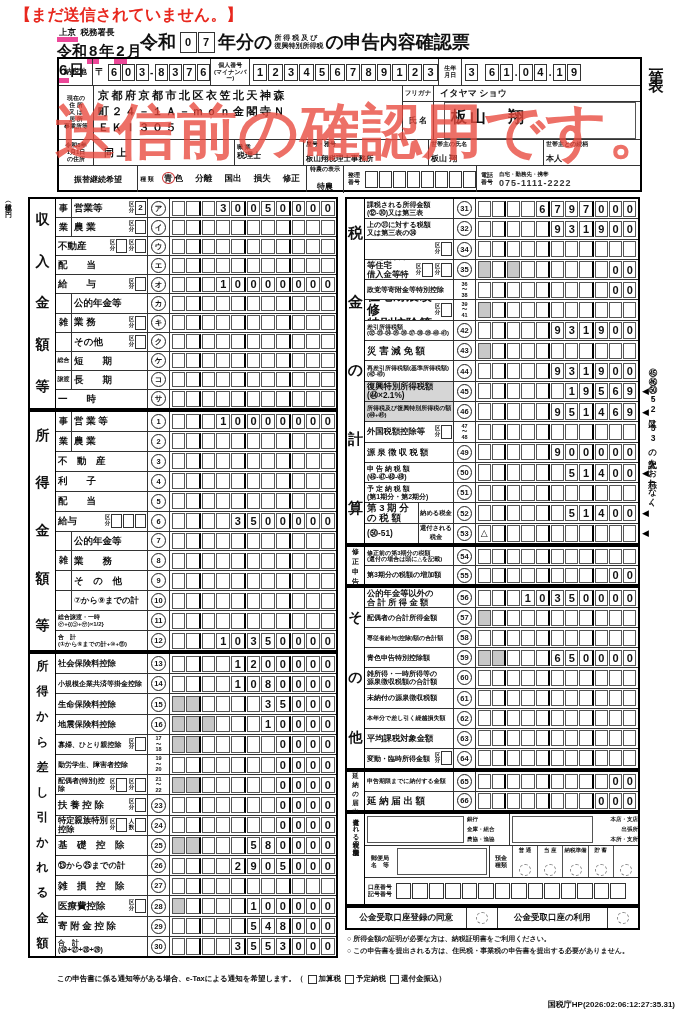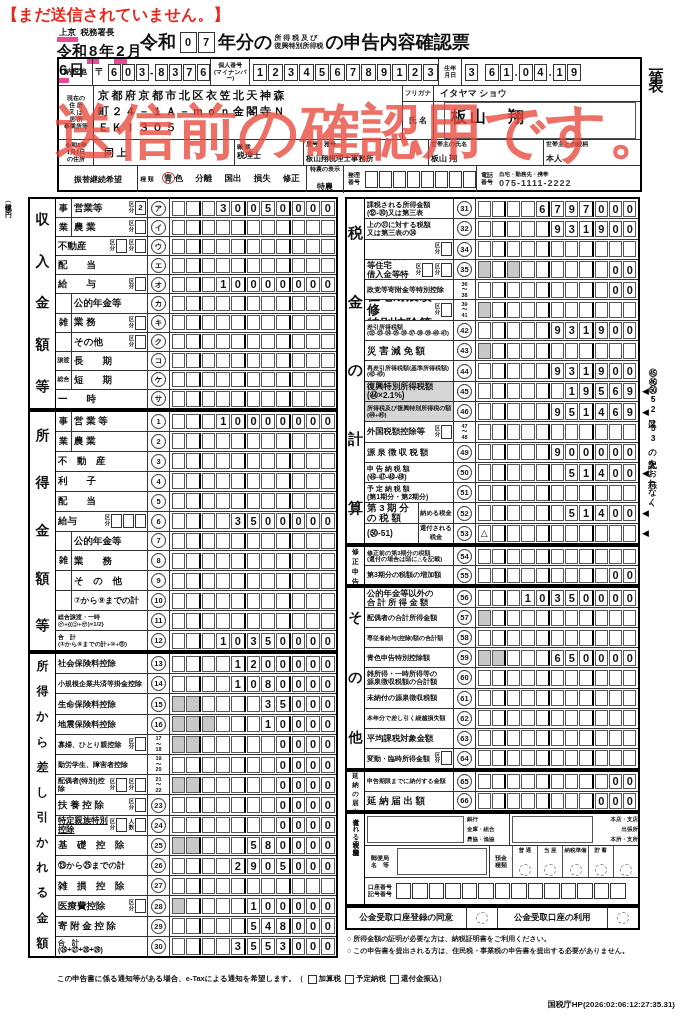--- a/index.html
+++ b/index.html
@@ -37,21 +37,21 @@
        align-items:center;justify-content:center;background:#fff;box-sizing:border-box}
   .dsep{font-weight:700;font-size:10px;margin:0 1px}
   .tl{font-size:6px;line-height:1.15;font-weight:700;white-space:pre-line;text-align:center}
   .hcell{border-right:1px solid #333;display:flex;align-items:center;box-sizing:border-box}
   .u{border-bottom:5px solid #ec4899;padding:0 2px}
   .circ-char{border:1px solid #c33;border-radius:50%;padding:0 1px}
   .dash-circle{width:10px;height:10px;border:1px dashed #888;border-radius:50%;display:inline-block}
   .chk{width:7px;height:7px;border:1px solid #333;display:inline-block;margin:0 2px 0 4px;background:#fff}
   #watermark{position:absolute;left:55px;top:92px;width:630px;font-size:60px;font-weight:700;
              color:rgba(232,72,60,0.78);letter-spacing:1px;z-index:60;pointer-events:none;white-space:nowrap}
-  #notice{position:absolute;left:2px;top:5px;font-size:16px;font-weight:700;color:#e8281e}
+  #notice{position:absolute;left:15px;top:5px;font-size:16px;font-weight:700;color:#e8281e}
   .note-line{position:absolute;left:347px;font-size:7px;font-weight:600;color:#222}
 </style>
 </head>
 <body>
 
 <div id="notice">【まだ送信されていません。】</div>
 
 <div id="watermark">送信前の確認用です。</div>
 
 <div class="abs" style="left:57px;top:27px;width:90px;font-size:8.5px;font-weight:700">
@@ -394,44 +394,44 @@
           <div class="dcell sep"></div>
           <div class="dcell"></div>
           <div class="dcell"></div>
           <div class="dcell sep"></div>
           <div class="dcell"></div>
           <div class="dcell"></div>
           <div class="dcell"></div>
         </div>
       </div>
       <div class="row">
+        <div class="gcell" style="font-size: 6px;">総合</div>
+        <div class="lbl" style="font-size: 9.5px;">短　　期</div>
+        <div class="codec">
+          <span class="code-circ">ケ</span>
+        </div>
+        <div class="cells" style="width: 164px;">
+          <div class="dcell"></div>
+          <div class="dcell sep"></div>
+          <div class="dcell"></div>
+          <div class="dcell"></div>
+          <div class="dcell sep"></div>
+          <div class="dcell"></div>
+          <div class="dcell"></div>
+          <div class="dcell sep"></div>
+          <div class="dcell"></div>
+          <div class="dcell"></div>
+          <div class="dcell"></div>
+        </div>
+      </div>
+      <div class="row">
         <div class="gcell" style="font-size: 6px;">譲渡</div>
         <div class="lbl" style="font-size: 9.5px;">長　　期</div>
         <div class="codec">
           <span class="code-circ">コ</span>
-        </div>
-        <div class="cells" style="width: 164px;">
-          <div class="dcell"></div>
-          <div class="dcell sep"></div>
-          <div class="dcell"></div>
-          <div class="dcell"></div>
-          <div class="dcell sep"></div>
-          <div class="dcell"></div>
-          <div class="dcell"></div>
-          <div class="dcell sep"></div>
-          <div class="dcell"></div>
-          <div class="dcell"></div>
-          <div class="dcell"></div>
-        </div>
-      </div>
-      <div class="row">
-        <div class="gcell" style="font-size: 6px;">総合</div>
-        <div class="lbl" style="font-size: 9.5px;">短　　期</div>
-        <div class="codec">
-          <span class="code-circ">ケ</span>
         </div>
         <div class="cells" style="width: 164px;">
           <div class="dcell"></div>
           <div class="dcell sep"></div>
           <div class="dcell"></div>
           <div class="dcell"></div>
           <div class="dcell sep"></div>
           <div class="dcell"></div>
           <div class="dcell"></div>
           <div class="dcell sep"></div>
@@ -896,21 +896,21 @@
           <div class="dcell sep"></div>
           <div class="dcell"></div>
           <div class="dcell"></div>
           <div class="dcell sep">0</div>
           <div class="dcell">0</div>
           <div class="dcell">0</div>
           <div class="dcell">0</div>
         </div>
       </div>
       <div class="row">
-        <div class="lbl" style="font-size: 8.3px; text-decoration: underline;">特定親族特別控除</div>
+        <div class="lbl" style="font-size: 8.3px;">特定親族特別控除</div>
         <div class="kub">
           <span class="kl">区分</span>
           <span class="kbox"></span>
         </div>
         <div class="kub">
           <span class="kl">人数</span>
           <span class="kbox"></span>
         </div>
         <div class="codec">
           <span class="code-circ">24</span>

